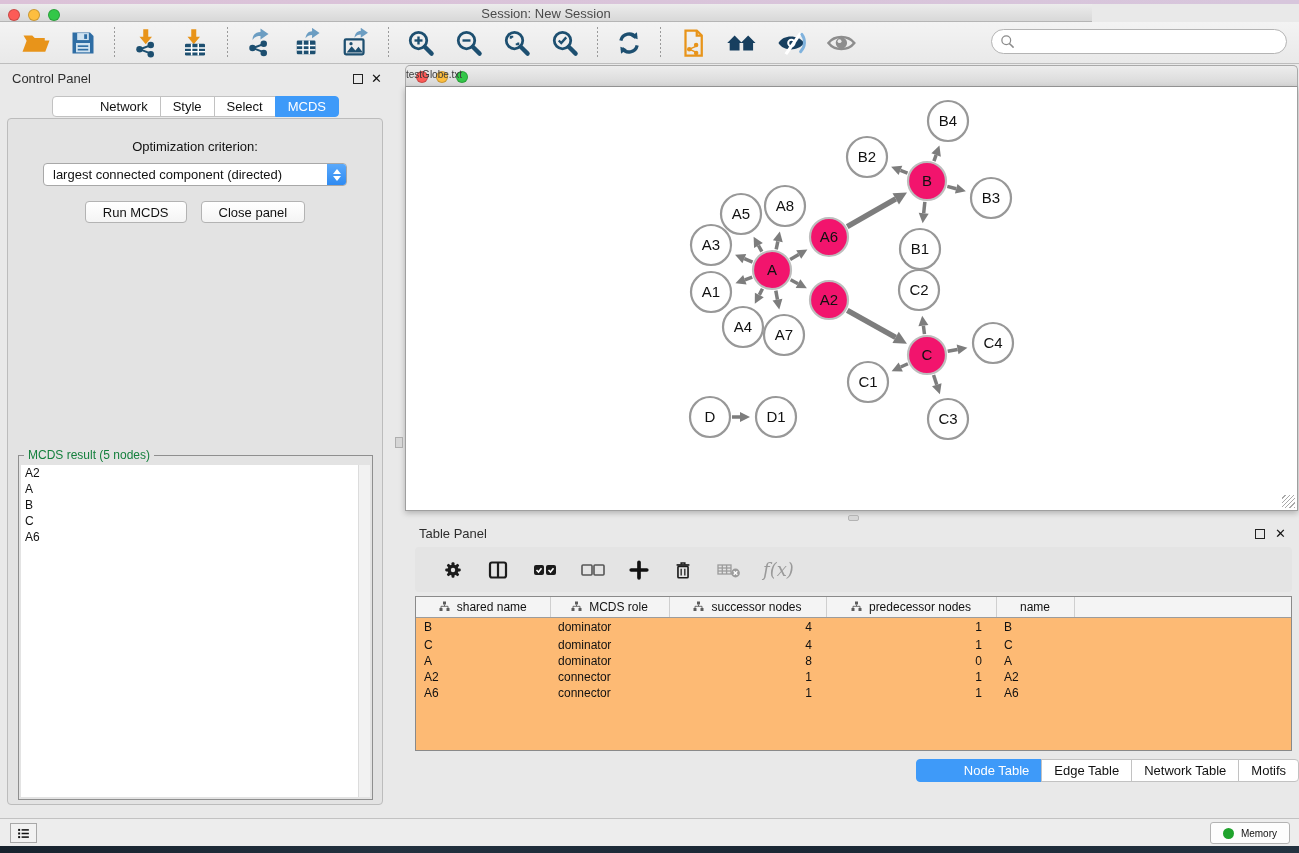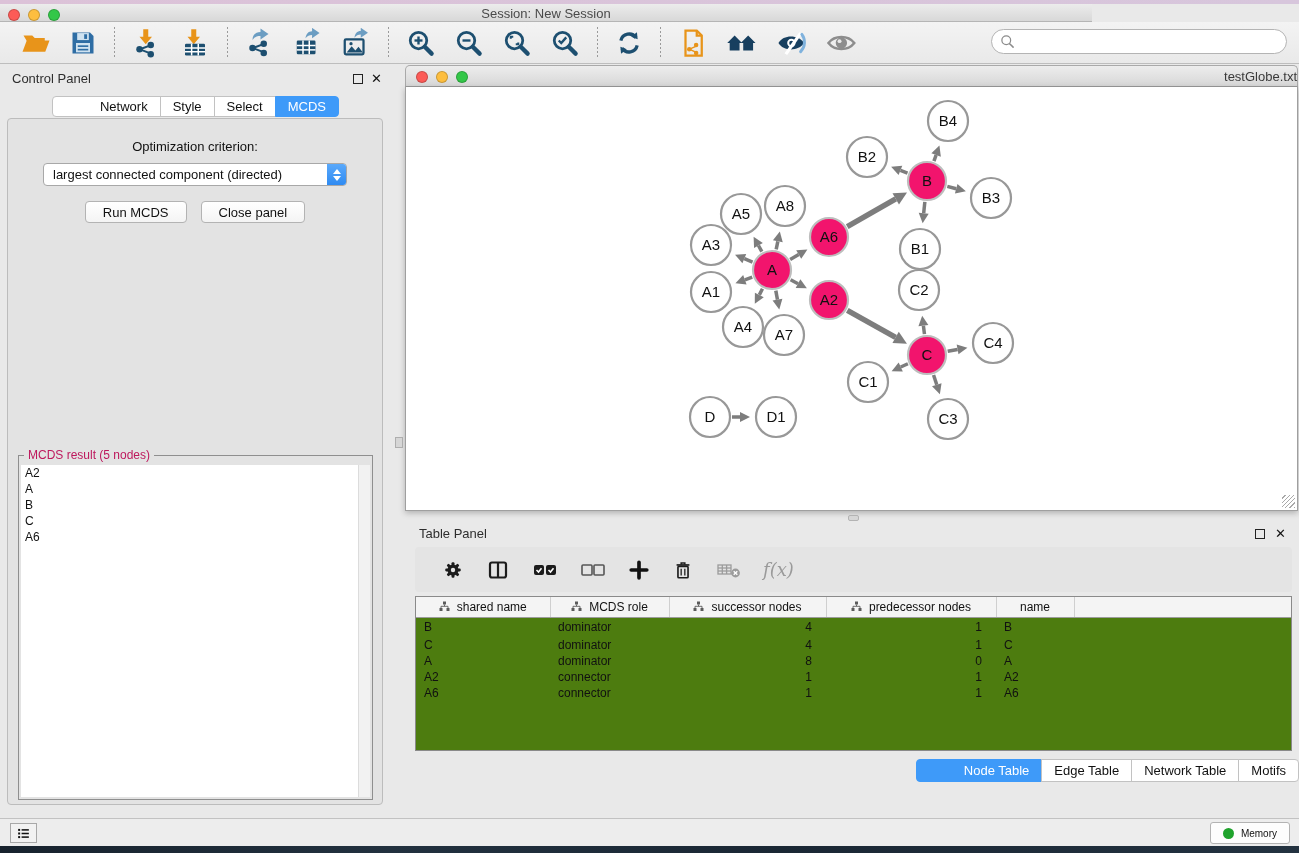--- a/index.html
+++ b/index.html
@@ -40,46 +40,46 @@
   .cpanel-body{position:absolute;left:7px;right:8px;top:53px;bottom:13px;background:#e3e3e3;border:1px solid #bcbcbc;border-radius:4px;}
   .opt-label{text-align:center;font-size:13px;color:#111;margin-top:20px;}
   .dropdown{position:relative;margin:9px 35px 0 35px;height:23px;background:#fff;border:1px solid #a8a8a8;border-radius:4px;display:flex;align-items:center;cursor:pointer;}
   .dropdown .dval{font-size:13px;color:#111;margin-left:9px;flex:1;white-space:nowrap;overflow:hidden;}
   .stepper{width:19px;height:21px;background:linear-gradient(#5aa9fb,#2f8bf2);border-radius:0 3px 3px 0;display:flex;flex-direction:column;align-items:center;justify-content:center;gap:2px;}
   .stepper .up{width:0;height:0;border-left:4px solid transparent;border-right:4px solid transparent;border-bottom:5px solid #fff;}
   .stepper .dn{width:0;height:0;border-left:4px solid transparent;border-right:4px solid transparent;border-top:5px solid #fff;}
   .btnrow{display:flex;justify-content:center;gap:14px;margin-top:15px;}
   .pbtn{height:22px;padding:0 17px;font-size:13px;color:#111;background:linear-gradient(#ffffff,#f4f4f4);border:1px solid #b3b3b3;border-radius:4px;cursor:pointer;}
   .resultbox{position:absolute;left:10px;right:9px;top:336px;bottom:4px;border:1px solid #8f8f8f;}
-  .resultbox .legend{position:absolute;left:5px;top:-8px;background:#e3e3e3;padding:0 4px;font-size:12px;color:#be185d;}
+  .resultbox .legend{position:absolute;left:5px;top:-8px;background:#e3e3e3;padding:0 4px;font-size:12px;color:#15803d;}
   .mcds-list{position:absolute;left:2px;right:2px;top:9px;bottom:2px;background:#fff;overflow:hidden;}
   .mcds-list .item{font-size:12px;color:#111;padding-left:4px;line-height:16px;}
   .mcds-scroll{position:absolute;right:2px;top:9px;bottom:2px;width:12px;background:#f2f2f2;border-left:1px solid #dcdcdc;}
 
   
   .netwin{position:absolute;left:405px;top:0;width:893px;height:446px;}
   .net-titlebar{position:absolute;left:0;top:0;right:0;height:22px;background:linear-gradient(#ededed,#d7d7d7);border:1px solid #a9a9a9;border-bottom:1px solid #9a9a9a;border-radius:5px 5px 0 0;}
-  .net-titlebar .title{position:absolute;left:0;right:0;top:3px;text-align:right;font-size:13px;color:#3a3a3a;}
+  .net-titlebar .title{position:absolute;left:0;right:0;top:3px;text-align:left;font-size:10px;color:#3a3a3a;}
   .net-titlebar .lights{top:5px;left:10px;}
   .net-content{position:absolute;left:0;top:22px;right:0;bottom:0;background:#fff;border:1px solid #9f9f9f;border-top:none;box-shadow:0 2px 6px rgba(0,0,0,.25);}
   .net-content svg{display:block;}
   .resize-grip{position:absolute;right:2px;bottom:2px;width:13px;height:13px;background:
     repeating-linear-gradient(135deg,transparent,transparent 2px,#a9a9a9 2px,#a9a9a9 3px);}
   .split-grip-left{position:absolute;left:-10px;top:372px;width:8px;height:11px;background:#d6d6d6;border:1px solid #aeaeae;}
   .split-grip-bottom{position:absolute;left:443px;top:450px;width:11px;height:6px;background:#d6d6d6;border:1px solid #b3b3b3;border-radius:2px;}
 
   
   .tpanel{position:absolute;left:405px;top:455px;width:894px;height:298px;}
   .tpanel .panel-head .ptitle{left:14px;}
   .tpanel .float-ic{right:34px;} .tpanel .close-ic{right:13px;}
   .ttoolbar{position:absolute;left:10px;right:7px;top:27px;height:45px;background:#e4e4e4;border-radius:4px;display:flex;align-items:center;padding-left:16px;}
   .ttbtn{background:none;border:none;margin:0 9px;padding:2px;cursor:pointer;display:flex;align-items:center;}
   .ttbtn.disabled{cursor:default;}
   .fx{font-family:"DejaVu Serif",serif;font-style:italic;font-size:18px;color:#9a9a9a;margin-left:10px;}
-  .dtable{position:absolute;left:10px;right:7px;top:76px;bottom:67px;background:#4d7c0f;border:1px solid #8a8a8a;overflow:hidden;}
+  .dtable{position:absolute;left:10px;right:7px;top:76px;bottom:67px;background:#fdba74;border:1px solid #8a8a8a;overflow:hidden;}
   table.grid{border-collapse:collapse;width:100%;}
   table.grid th{height:20px;background:#f4f4f4;border-bottom:1px solid #9c9c9c;border-right:1px solid #cfcfcf;font-size:12px;font-weight:normal;color:#111;text-align:center;padding:0 6px;white-space:nowrap;}
   table.grid th .hic{display:inline-block;vertical-align:-1px;margin-right:7px;}
   table.grid th.nohdr{border-right:none;}
   table.grid td{font-size:12px;color:#111;height:16px;padding:0 8px;white-space:nowrap;}
   table.grid td.r{text-align:right;padding-right:14px;}
   .ttabs{position:absolute;left:0;right:0;bottom:36px;display:flex;justify-content:flex-end;}
   .ttabs .tab{height:23px;font-size:13px;}
 
   

